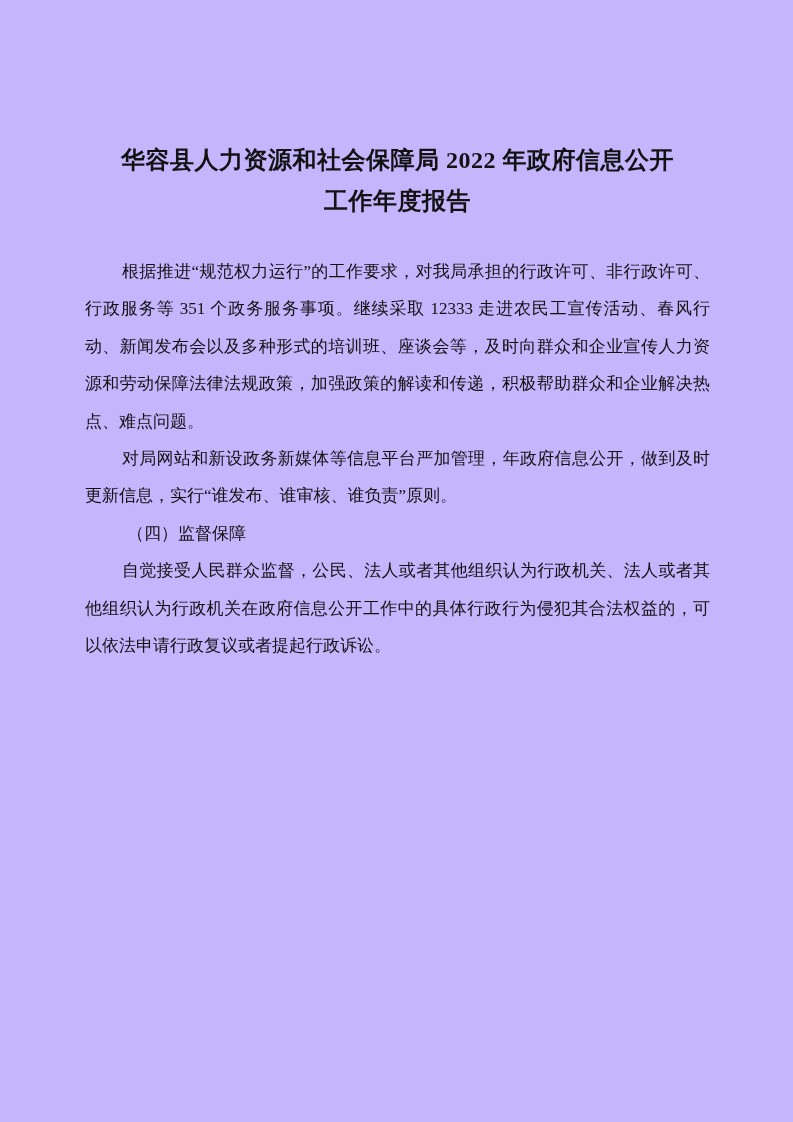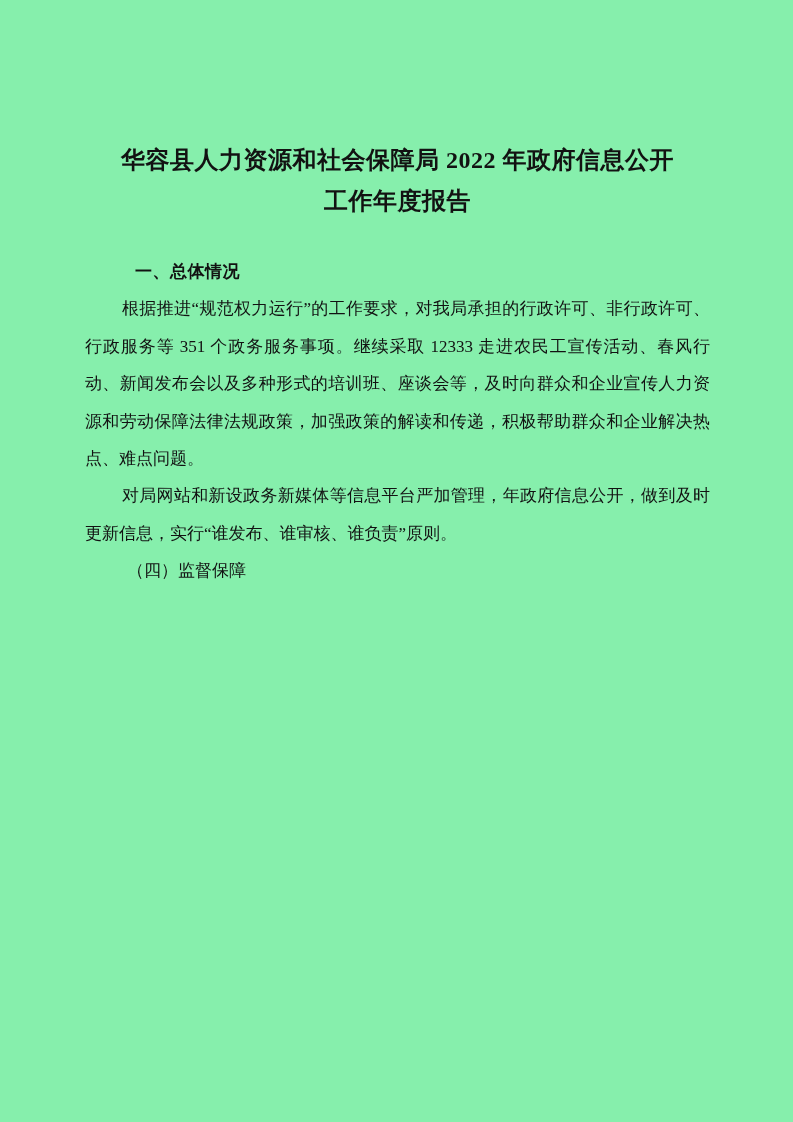--- a/index.html
+++ b/index.html
@@ -5,21 +5,21 @@
   html, body {
     margin: 0;
     padding: 0;
     background: #ffffff;
   }
   .page {
     position: relative;
     width: 793px;
     height: 1122px;
     margin: 0 auto;
-    background: #86efac;
+    background: #c4b5fd;
     color: #121212;
     font-family: "Liberation Serif", "DejaVu Serif", serif;
     box-sizing: border-box;
     padding-top: 140px;
     overflow: hidden;
   }
   .content {
     margin: 0 83px 0 85px; 
   }
   .doc-title {
@@ -56,28 +56,28 @@
 
 <div class="page">
   <div class="content">
 
     <div class="doc-title">
       <div>华容县人力资源和社会保障局 2022 年政府信息公开</div>
       <div>工作年度报告</div>
     </div>
 
     <div class="doc-body">
-      <div class="section-heading">一、总体情况</div>
 
 
 
 
       <div class="paragraph">根据推进“规范权力运行”的工作要求，对我局承担的行政许可、非行政许可、行政服务等 351 个政务服务事项。继续采取 12333 走进农民工宣传活动、春风行动、新闻发布会以及多种形式的培训班、座谈会等，及时向群众和企业宣传人力资源和劳动保障法律法规政策，加强政策的解读和传递，积极帮助群众和企业解决热点、难点问题。</div>
 
 
       <div class="paragraph">对局网站和新设政务新媒体等信息平台严加管理，年政府信息公开，做到及时更新信息，实行“谁发布、谁审核、谁负责”原则。</div>
 
       <div class="sub-heading">（四）监督保障</div>
 
+      <div class="paragraph">自觉接受人民群众监督，公民、法人或者其他组织认为行政机关、法人或者其他组织认为行政机关在政府信息公开工作中的具体行政行为侵犯其合法权益的，可以依法申请行政复议或者提起行政诉讼。</div>
     </div>
 
   </div>
 </div>
 
 </body></html>

